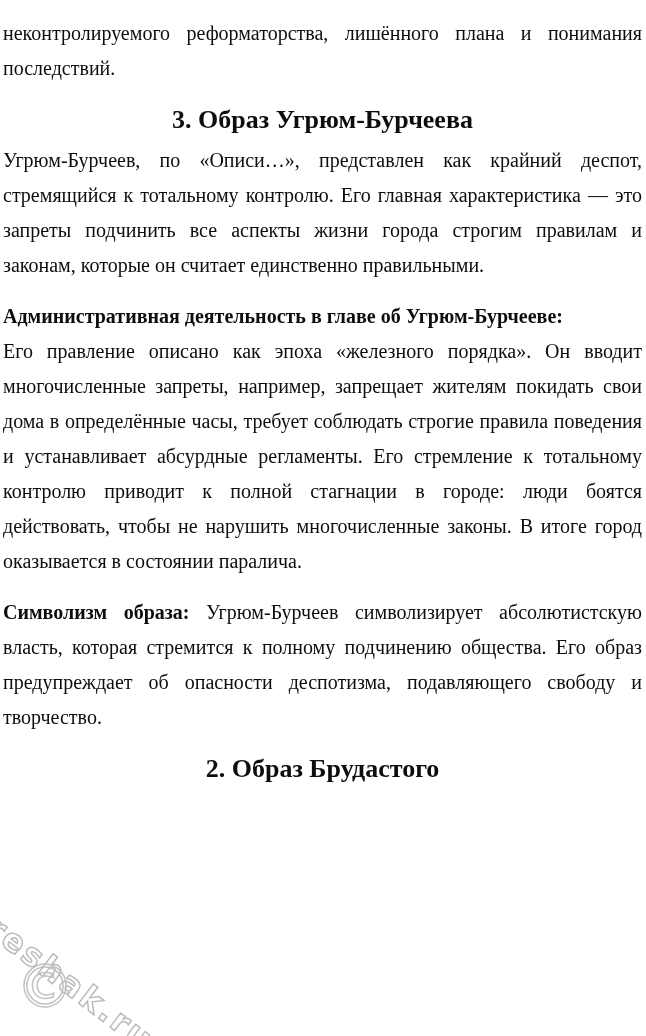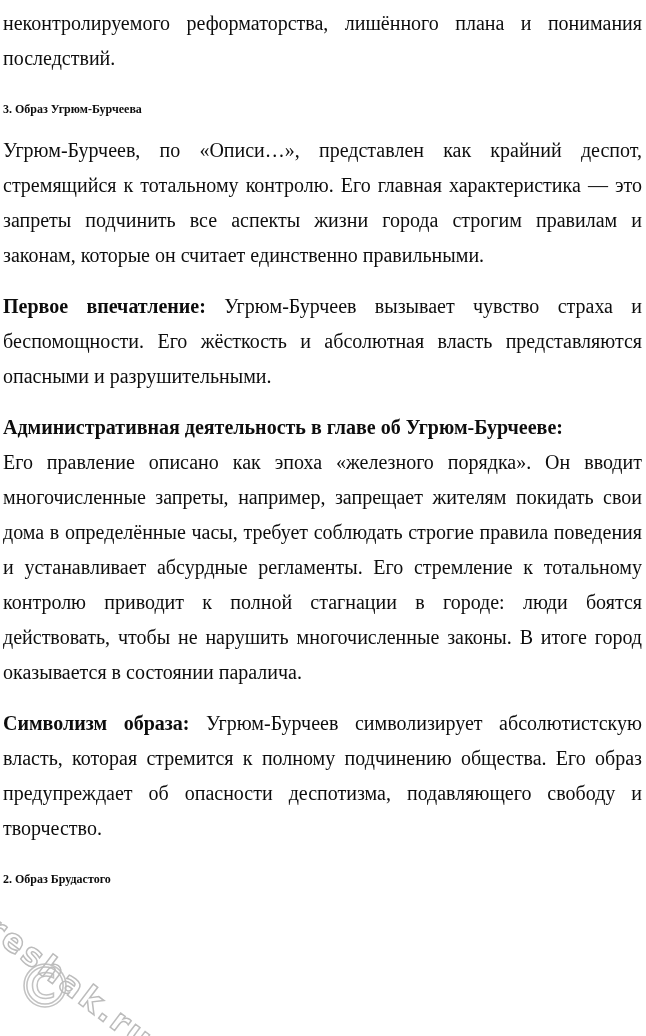--- a/index.html
+++ b/index.html
@@ -9,35 +9,35 @@
     background: #ffffff;
     overflow: hidden;
     position: relative;
   }
   .page {
     position: absolute;
     left: 0; top: 0;
     width: 646px;
     height: 1036px;
     box-sizing: border-box;
-    padding: 6px 4px 0 3px;
+    padding: 16px 4px 0 3px;
     font-family: "Liberation Serif", "DejaVu Serif", serif;
     font-size: 20px;
     line-height: 35px;
     color: #0d0d0d;
   }
   .para {
     margin: 0 0 16px 0;
     text-align: justify;
   }
   .heading {
     margin: 0 0 6px 0;
     font-weight: bold;
-    text-align: left;
-    font-size: 12px;
+    text-align: center;
+    font-size: 26px;
   }
   .para b { font-weight: bold; }
 
   
   .watermark {
     position: absolute;
     left: 0; top: 0;
     width: 646px; height: 1036px;
     pointer-events: none;
     overflow: hidden;
@@ -68,21 +68,20 @@
   }
 </style>
 </head>
 <body>
 
 <div class="page">
   <div id="content">
       <p class="para"><span>неконтролируемого реформаторства, лишённого плана и понимания последствий.</span></p>
       <h3 class="heading"><b>3. Образ Угрюм-Бурчеева</b></h3>
       <p class="para"><span>Угрюм-Бурчеев, по «Описи…», представлен как крайний деспот, стремящийся к тотальному контролю. Его главная характеристика — это запреты подчинить все аспекты жизни города строгим правилам и законам, которые он считает единственно правильными.</span></p>
-      <p class="para"><b>Первое впечатление: </b><span>Угрюм-Бурчеев вызывает чувство страха и беспомощности. Его жёсткость и абсолютная власть представляются опасными и разрушительными.</span></p>
       <p class="para"><b>Административная деятельность в главе об Угрюм-Бурчееве:</b><br><span>Его правление описано как эпоха «железного порядка». Он вводит многочисленные запреты, например, запрещает жителям покидать свои дома в определённые часы, требует соблюдать строгие правила поведения и устанавливает абсурдные регламенты. Его стремление к тотальному контролю приводит к полной стагнации в городе: люди боятся действовать, чтобы не нарушить многочисленные законы. В итоге город оказывается в состоянии паралича.</span></p>
       <p class="para"><b>Символизм образа: </b><span>Угрюм-Бурчеев символизирует абсолютистскую власть, которая стремится к полному подчинению общества. Его образ предупреждает об опасности деспотизма, подавляющего свободу и творчество.</span></p>
       <h3 class="heading"><b>2. Образ Брудастого</b></h3>
     </div>
 </div>
 
 <div class="watermark">
   <span class="wm-copy">©</span>
   <span class="wm-text">reshak.ru</span>
 </div>

